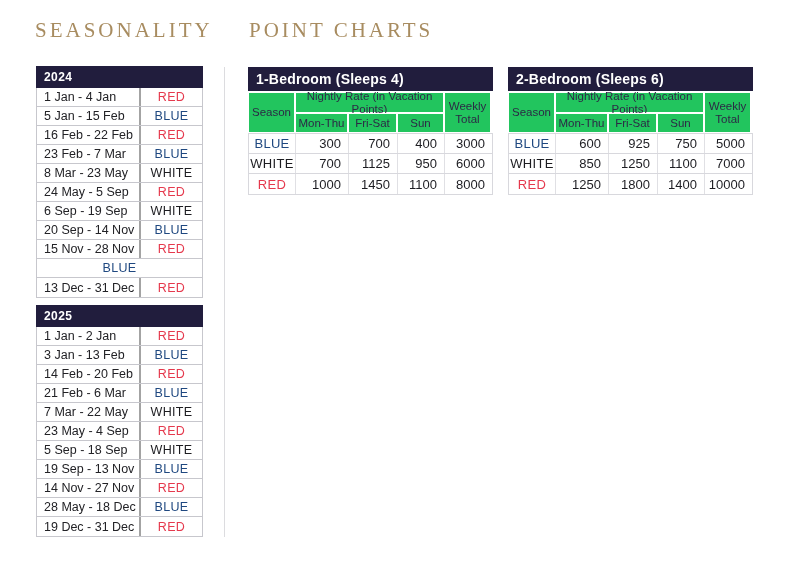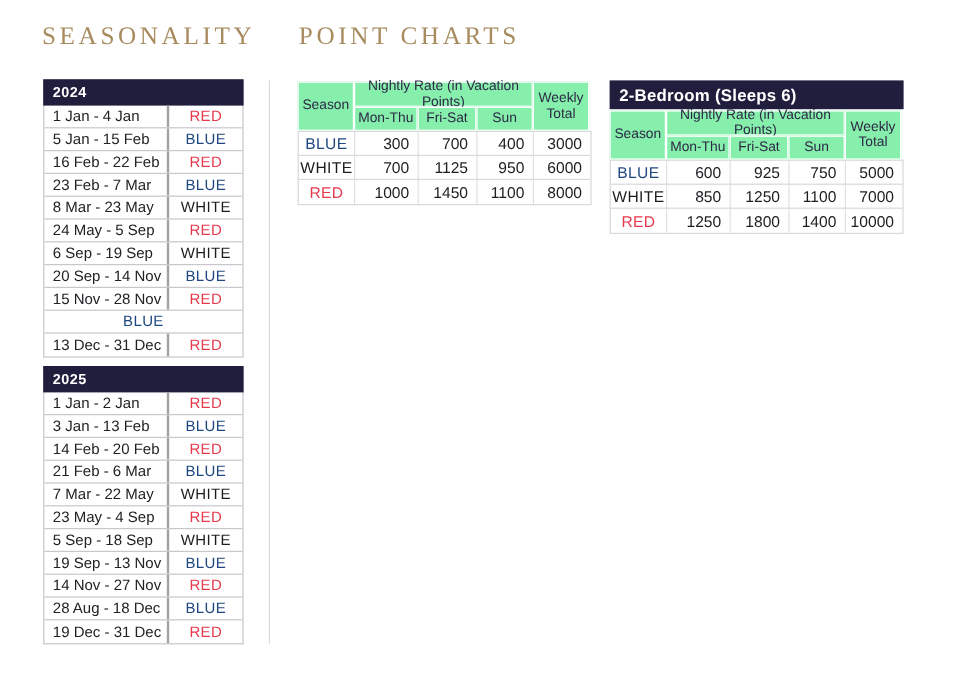--- a/index.html
+++ b/index.html
@@ -46,21 +46,21 @@
     height:24px; background:#211d3d; color:#ffffff; font-size:14px; font-weight:bold;
     display:flex; align-items:center; padding-left:8px; box-sizing:border-box;
     letter-spacing:.2px;
   }
   .point-header {
     display:grid; margin-top:1px;
     grid-template-columns:47px 53px 49px 47px 47px;
     grid-template-rows:21px 20px;
   }
   .ph-cell {
-    background:#86efac; border:1px solid #ffffff; box-sizing:border-box;
+    background:#22c55e; border:1px solid #ffffff; box-sizing:border-box;
     color:#2c2945; font-size:11.5px;
     display:flex; align-items:center; justify-content:center; text-align:center;
     line-height:1.1;
   }
   .ph-season  { grid-column:1; grid-row:1/3; }
   .ph-nightly { grid-column:2/5; grid-row:1; }
   .ph-weekly  { grid-column:5; grid-row:1/3; white-space:pre-line; }
   .ph-sub1 { grid-column:2; grid-row:2; }
   .ph-sub2 { grid-column:3; grid-row:2; }
   .ph-sub3 { grid-column:4; grid-row:2; }
@@ -171,31 +171,32 @@
         </div>
         <div class="srow">
           <div class="sdate">19 Sep - 13 Nov</div>
           <div class="sseason c-blue">BLUE</div>
         </div>
         <div class="srow">
           <div class="sdate">14 Nov - 27 Nov</div>
           <div class="sseason c-red">RED</div>
         </div>
         <div class="srow">
-          <div class="sdate">28 Aug - 18 Dec</div>
+          <div class="sdate">28 May - 18 Dec</div>
           <div class="sseason c-blue">BLUE</div>
         </div>
         <div class="srow">
           <div class="sdate">19 Dec - 31 Dec</div>
           <div class="sseason c-red">RED</div>
         </div>
       </div>
   </div>
 
   <div class="point-table" style="left:248px; top:67px;">
+    <div class="point-title">1-Bedroom (Sleeps 4)</div>
     <div class="point-header">
       <div class="ph-cell ph-season">Season</div>
       <div class="ph-cell ph-nightly">Nightly Rate (in Vacation Points)</div>
       <div class="ph-cell ph-weekly">Weekly
 Total</div>
       <div class="ph-cell ph-sub1">Mon-Thu</div>
       <div class="ph-cell ph-sub2">Fri-Sat</div>
       <div class="ph-cell ph-sub3">Sun</div>
     </div>
     <div class="point-rows">

